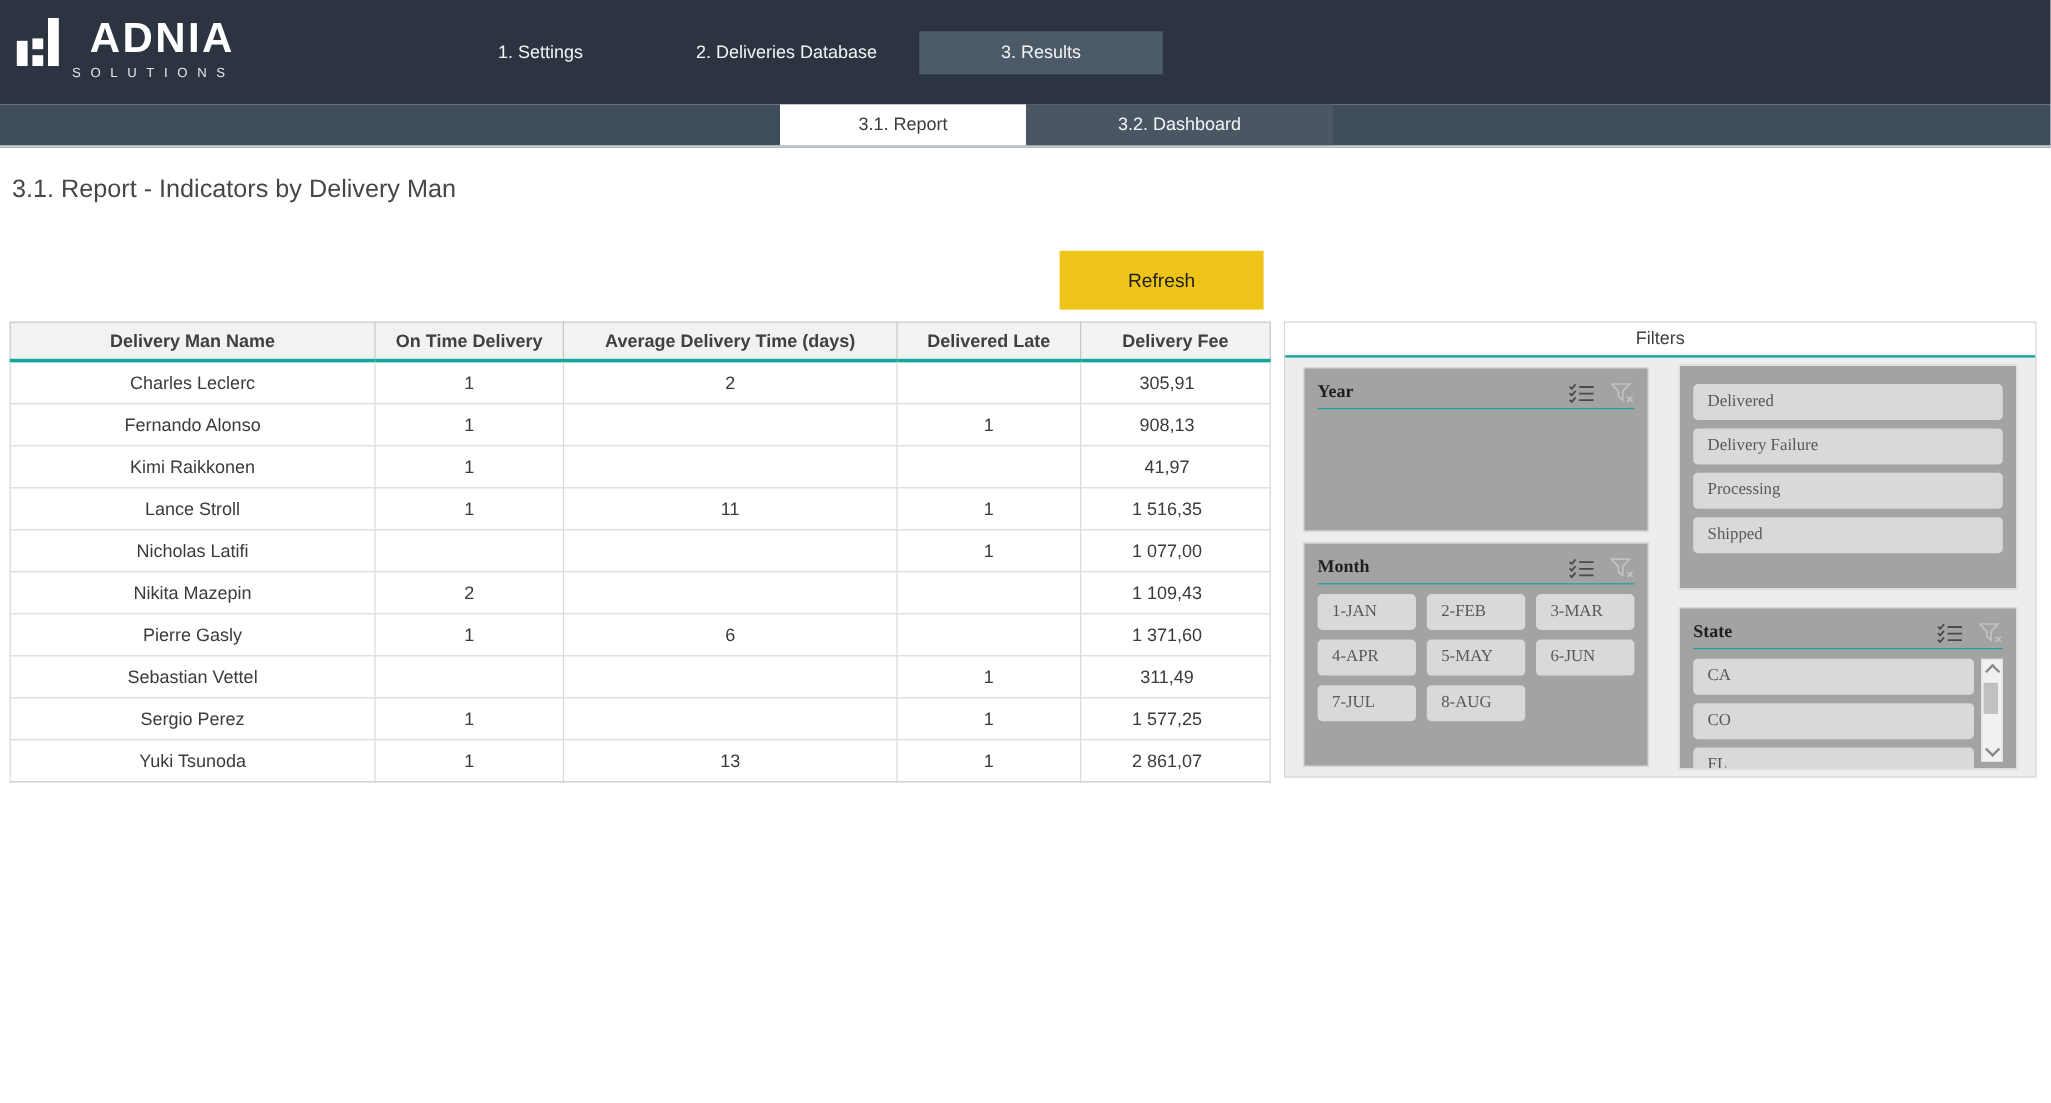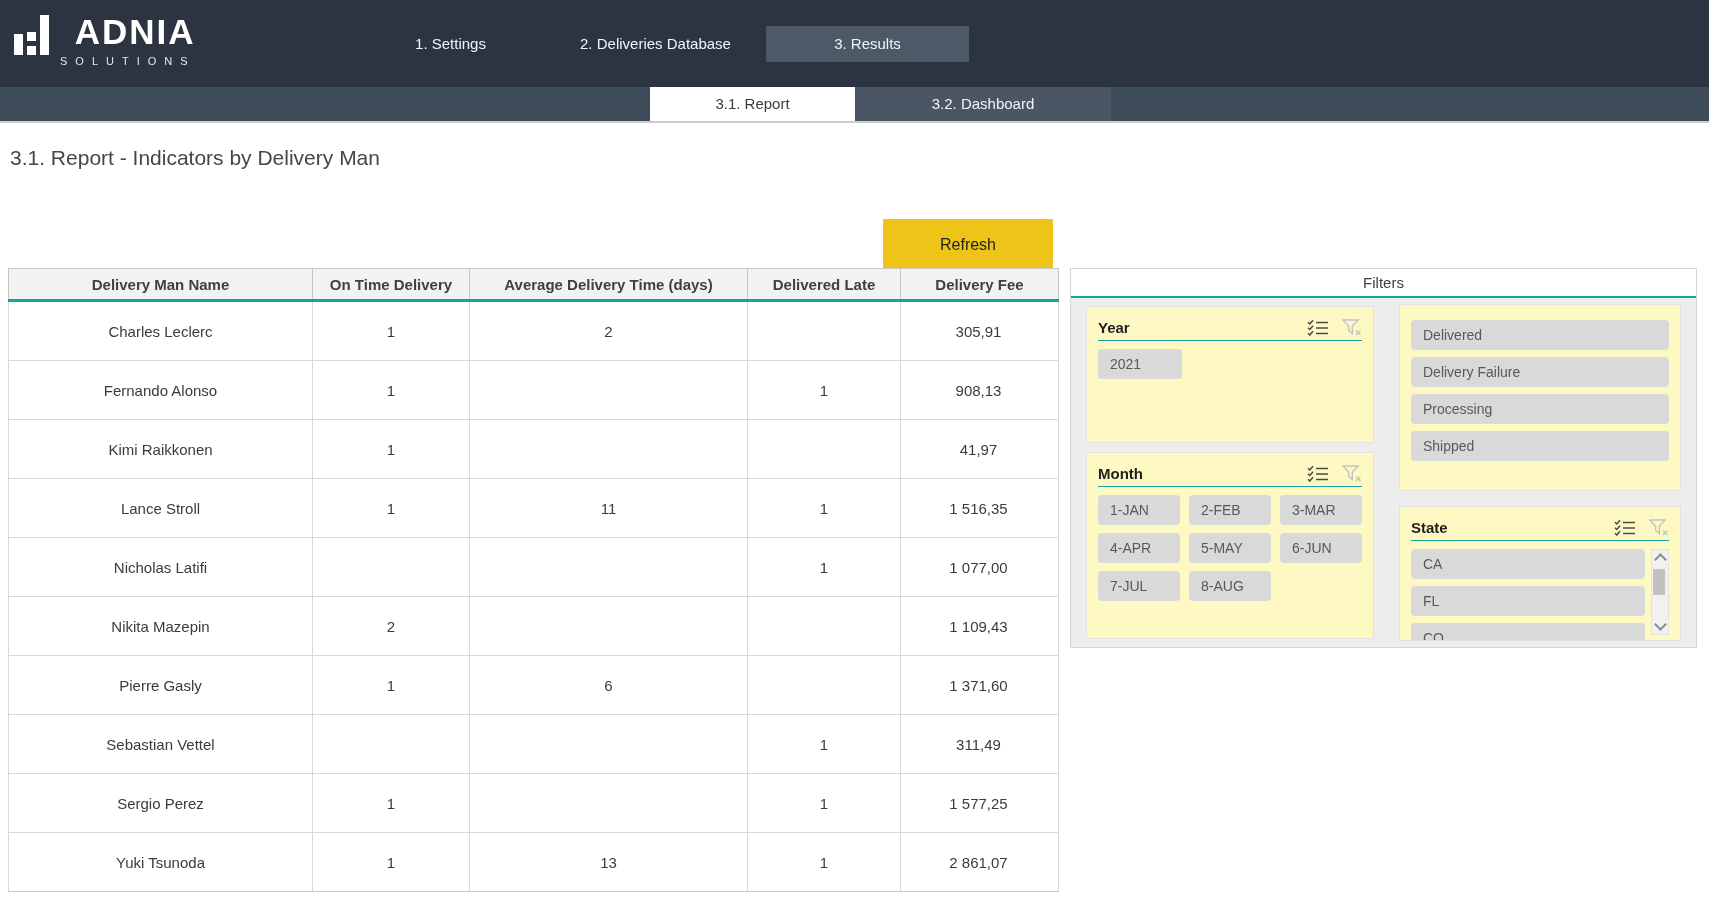--- a/index.html
+++ b/index.html
@@ -23,37 +23,37 @@
   .nav-results{left:766px;width:203px;top:26px;height:36px;line-height:36px;background:var(--c-active_nav_bg,#4c5a68);}
 
   
   .subnav{position:absolute;left:0;top:87px;width:1709px;height:34px;background:var(--c-subnav_bg,#3f4d5a);border-bottom:2px solid #c9ced3;}
   .subtab{position:absolute;top:0;height:34px;line-height:34px;text-align:center;font-size:15px;cursor:pointer;}
   .subtab-report{left:650px;width:205px;background:#fff;color:#3b3b3b;}
   .subtab-dashboard{left:855px;width:256px;background:var(--c-dashboard_tab_bg,#4a5663);color:#f2f4f6;}
 
   
   .page-title{position:absolute;left:10px;top:146px;font-size:21px;color:#44474a;}
-  .refresh-btn{position:absolute;left:883px;top:219px;width:170px;height:49px;background:var(--c-refresh_bg,#edc417);
+  .refresh-btn{position:absolute;left:883px;top:209px;width:170px;height:49px;background:var(--c-refresh_bg,#edc417);
     border:none;font-family:inherit;font-size:16px;color:#1f1f1f;text-align:center;line-height:49px;cursor:pointer;}
 
   
   .report-table{position:absolute;left:8px;top:268px;border-collapse:collapse;table-layout:fixed;background:#fff;}
   .report-table th{height:30px;background:#f2f2f2;font-weight:700;font-size:15px;color:#404040;
     border:1px solid #c6c6c6;border-bottom:3px solid var(--c-accent,#16a59a);padding:0;}
-  .report-table td{height:34px;font-size:15px;color:#3b3b3b;border:1px solid #d9d9d9;padding:12px;text-align:center;background:#fff;white-space:nowrap;margin-top:28px;}
+  .report-table td{height:34px;font-size:15px;color:#3b3b3b;border:1px solid #d9d9d9;padding:0;text-align:center;background:#fff;white-space:nowrap;margin-top:28px;}
   .report-table td.col-fee{text-align:center;padding-right:14px;}
   .report-table tr:last-child td{border-bottom:1px solid #c6c6c6;}
 
   
   .filters-panel{position:absolute;left:1070px;top:268px;width:627px;height:380px;background:var(--c-panel_bg,#ededee);
     border:1px solid #d5d5d5;box-sizing:border-box;}
   .filters-title{position:absolute;left:0;top:0;width:100%;height:27px;background:#fff;border-bottom:2px solid var(--c-accent,#16a59a);
     text-align:center;line-height:27px;font-size:15px;color:#404040;}
-  .slicer{position:absolute;background:#fef9c3;border:1px solid #e2e2e2;box-sizing:border-box;padding:7px 11px;overflow:hidden;}
+  .slicer{position:absolute;background:#a3a3a3;border:1px solid #e2e2e2;box-sizing:border-box;padding:7px 11px;overflow:hidden;font-family:Liberation Serif, serif;}
   .slicer-year{left:15px;top:37px;width:288px;height:137px;}
   .slicer-month{left:15px;top:183px;width:288px;height:187px;}
   .slicer-status{left:328px;top:35px;width:282px;height:187px;}
   .slicer-state{left:328px;top:237px;width:282px;height:135px;}
   .slicer-head{display:flex;justify-content:space-between;align-items:center;height:26px;border-bottom:1px solid var(--c-accent,#16a59a);}
   .slicer-title{font-size:15px;font-weight:700;color:#1f1f1f;}
   .slicer-icons{display:flex;gap:13px;align-items:center;}
   .slicer-icons .ic{cursor:pointer;display:inline-flex;}
   .slicer-buttons{margin-top:8px;}
   .sb-grid3{display:grid;grid-template-columns:repeat(3,1fr);gap:8px 9px;}
@@ -219,23 +219,20 @@
           <span class="ic">
             <svg width="20" height="17" viewBox="0 0 20 17">
                 <g stroke="#c2c2c2" stroke-width="1.4" fill="none">
               <path d="M1 1 H16 L10.3 7.2 V14.5 L6.7 11.5 V7.2 Z"></path>
               <path d="M14 11.5 L18.5 16 M18.5 11.5 L14 16"></path>
                 </g>
               </svg>
           </span>
         </span>
       </div>
-      <div class="slicer-buttons sb-inline">
-          <div class="slicer-btn">2021</div>
-        </div>
     </div>
 
     <div class="slicer slicer-month">
       <div class="slicer-head">
         <span class="slicer-title">Month</span>
         <span class="slicer-icons">
           <span class="ic">
             <svg width="22" height="17" viewBox="0 0 22 17">
                 <g stroke="#4a4a4a" stroke-width="1.5" fill="none">
               <path d="M1 3.2 L2.8 5 L6 1.2"></path>
@@ -300,22 +297,22 @@
               <path d="M1 1 H16 L10.3 7.2 V14.5 L6.7 11.5 V7.2 Z"></path>
               <path d="M14 11.5 L18.5 16 M18.5 11.5 L14 16"></path>
                 </g>
               </svg>
           </span>
         </span>
       </div>
       <div class="state-body">
         <div class="state-list">
             <div class="slicer-btn">CA</div>
+            <div class="slicer-btn">CO</div>
             <div class="slicer-btn">FL</div>
-            <div class="slicer-btn">CO</div>
           </div>
         <div class="vscroll">
           <span class="vs-btn vs-up">
               <i class="chev chev-up"></i>
             </span>
           <span class="vs-thumb"></span>
           <span class="vs-btn vs-down">
               <i class="chev chev-down"></i>
             </span>
         </div>

